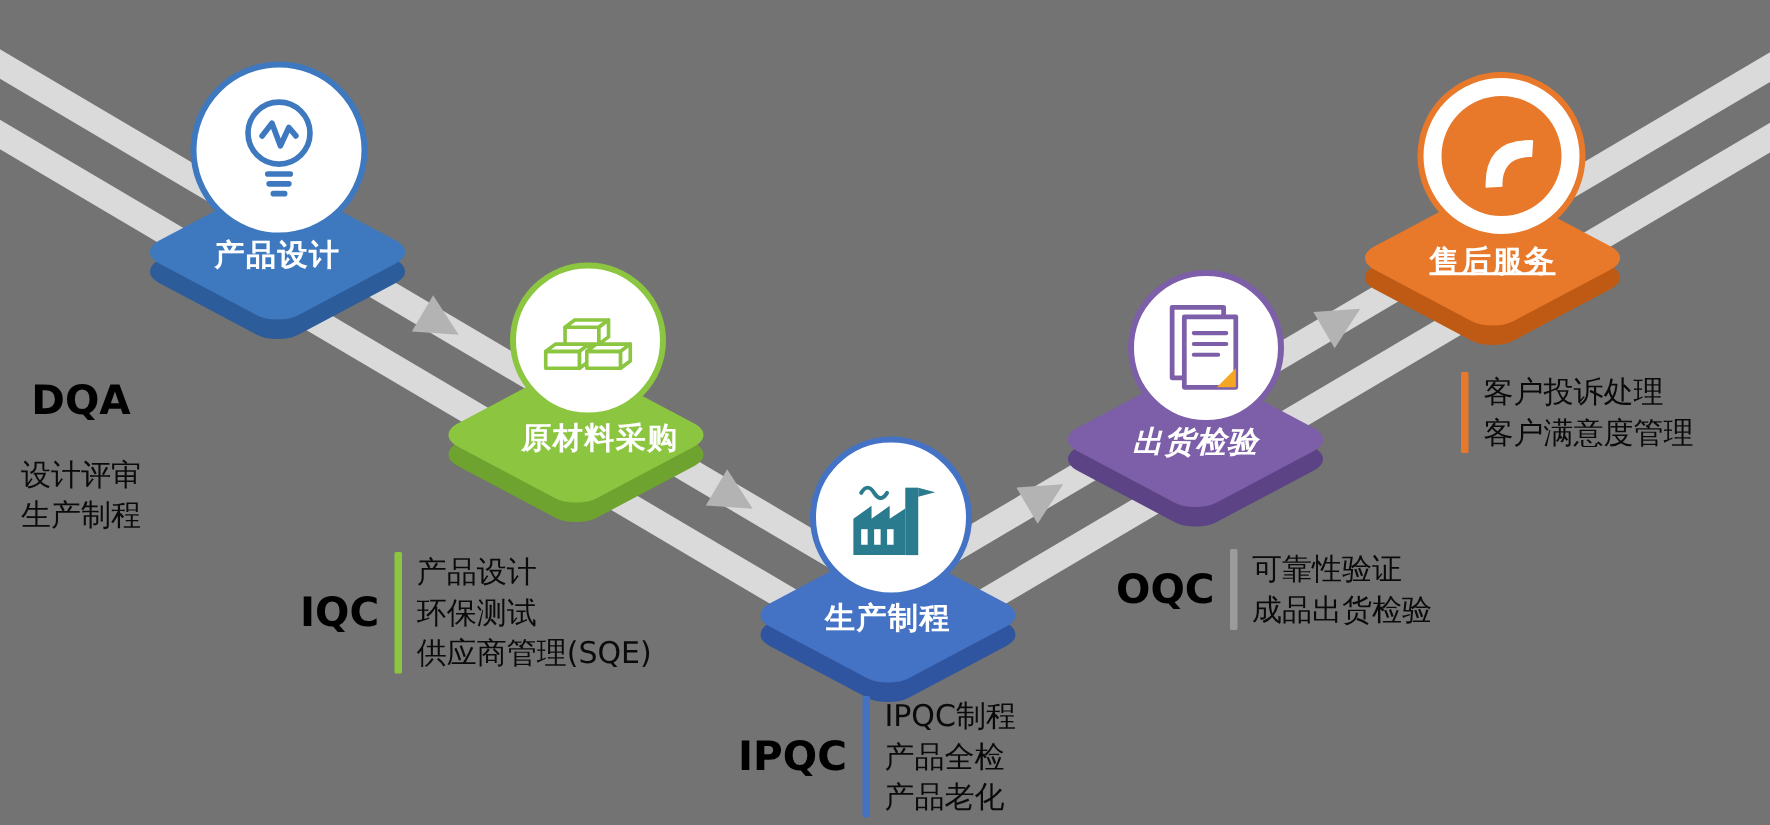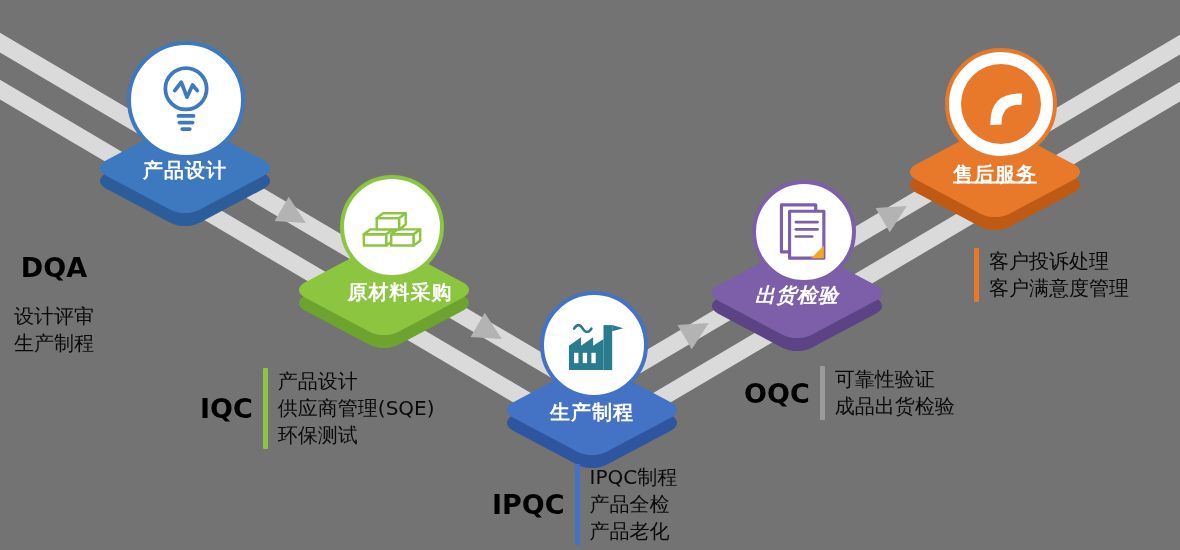--- a/index.html
+++ b/index.html
@@ -155,22 +155,22 @@
       <div>设计评审</div>
       <div>生产制程</div>
     </div>
   </div>
 
   <div class="anno" style="left:200px;top:368px;">
     <div class="acronym">IQC</div>
     <div class="bar bg-green"></div>
     <div class="lines">
       <div>产品设计</div>
+      <div>环保测试</div>
       <div>供应商管理(SQE)</div>
-      <div>环保测试</div>
     </div>
   </div>
 
   <div class="anno" style="left:492px;top:464px;">
     <div class="acronym">IPQC</div>
     <div class="bar bg-blue2"></div>
     <div class="lines">
       <div>IPQC制程</div>
       <div>产品全检</div>
       <div>产品老化</div>

